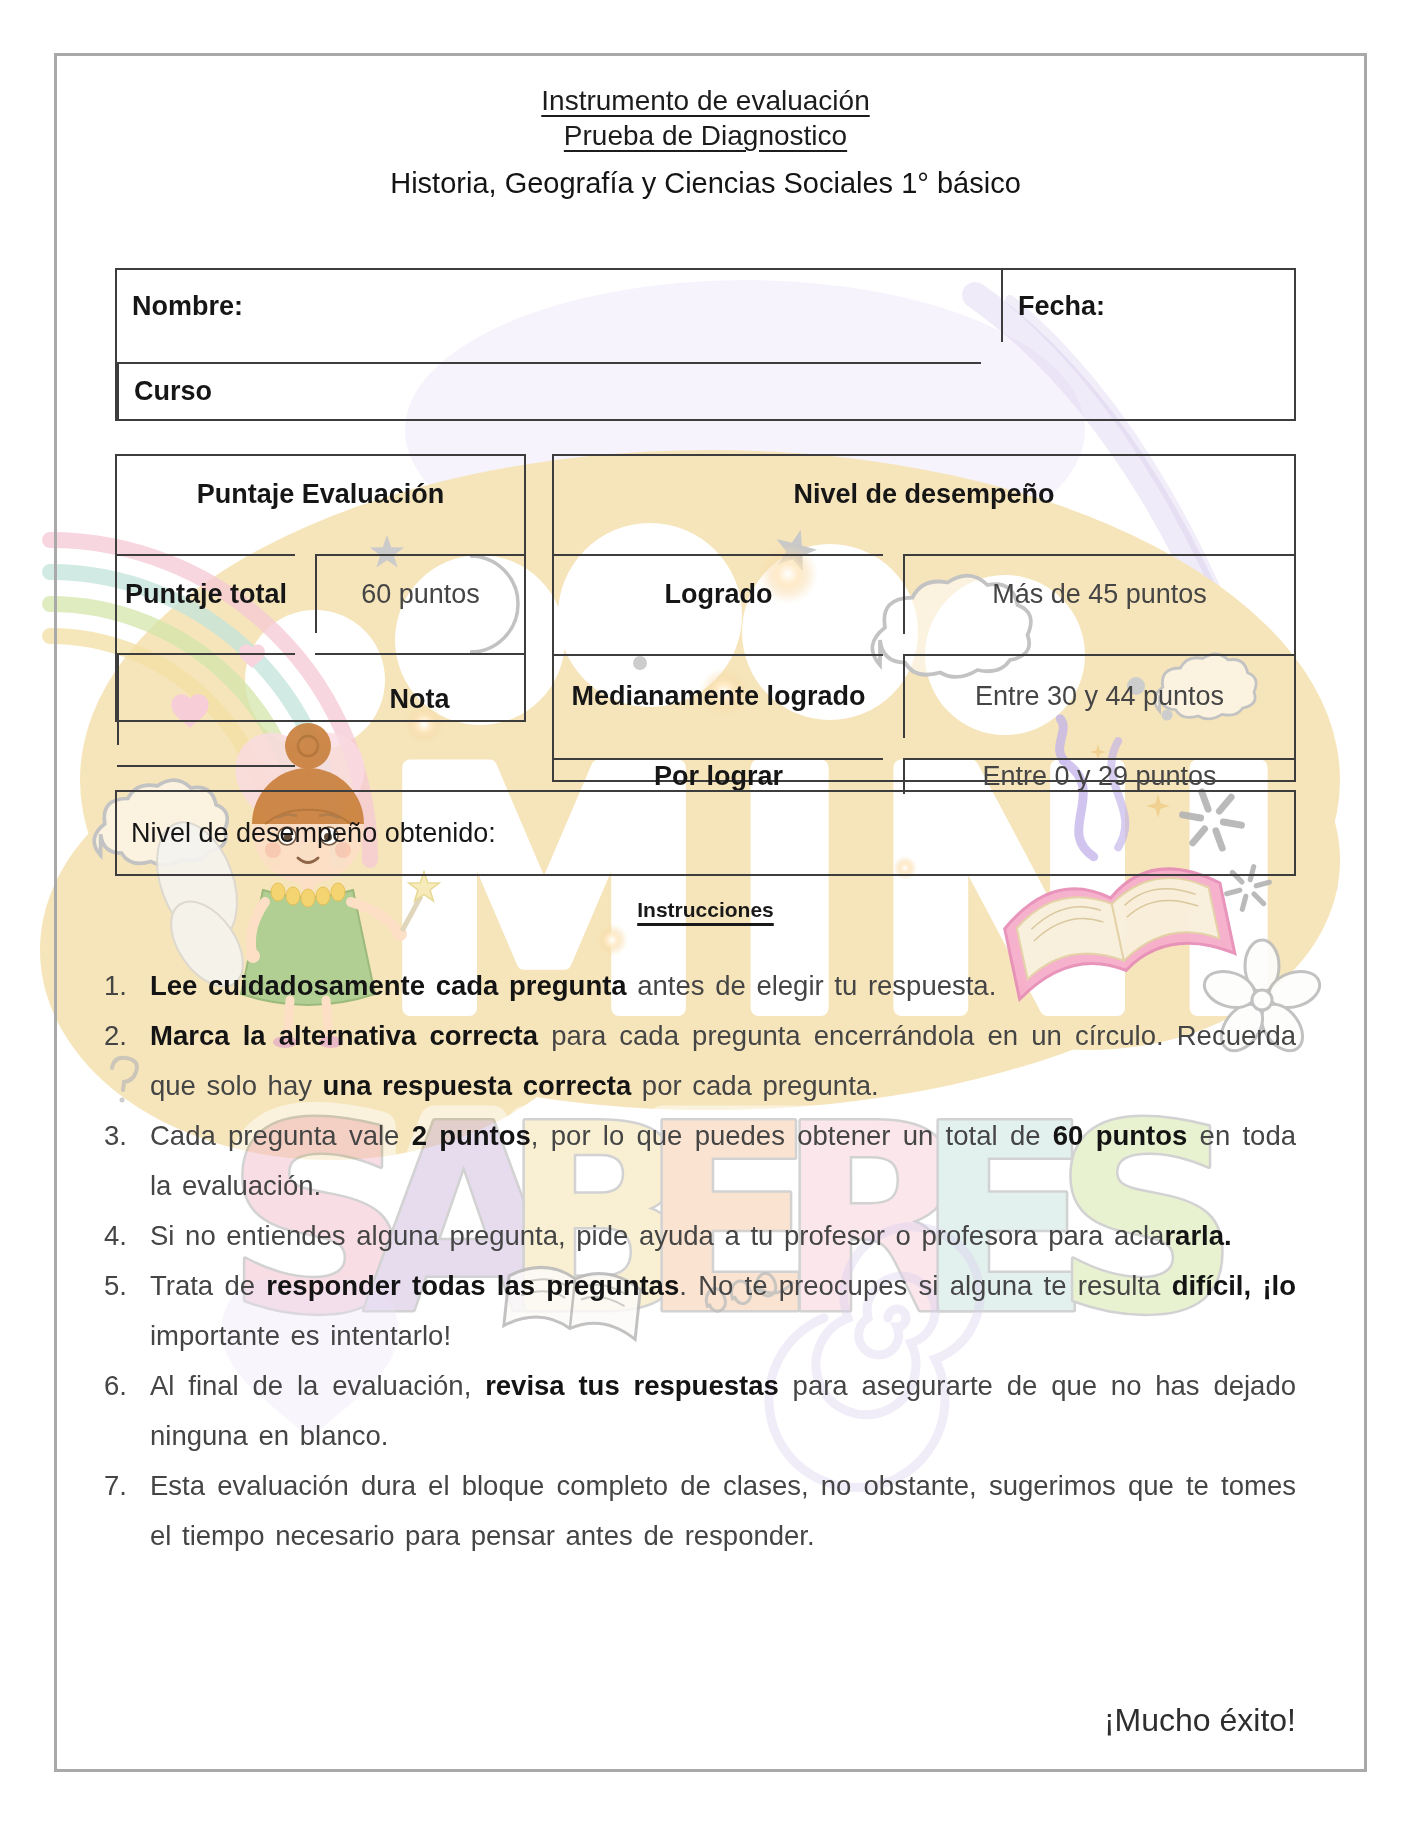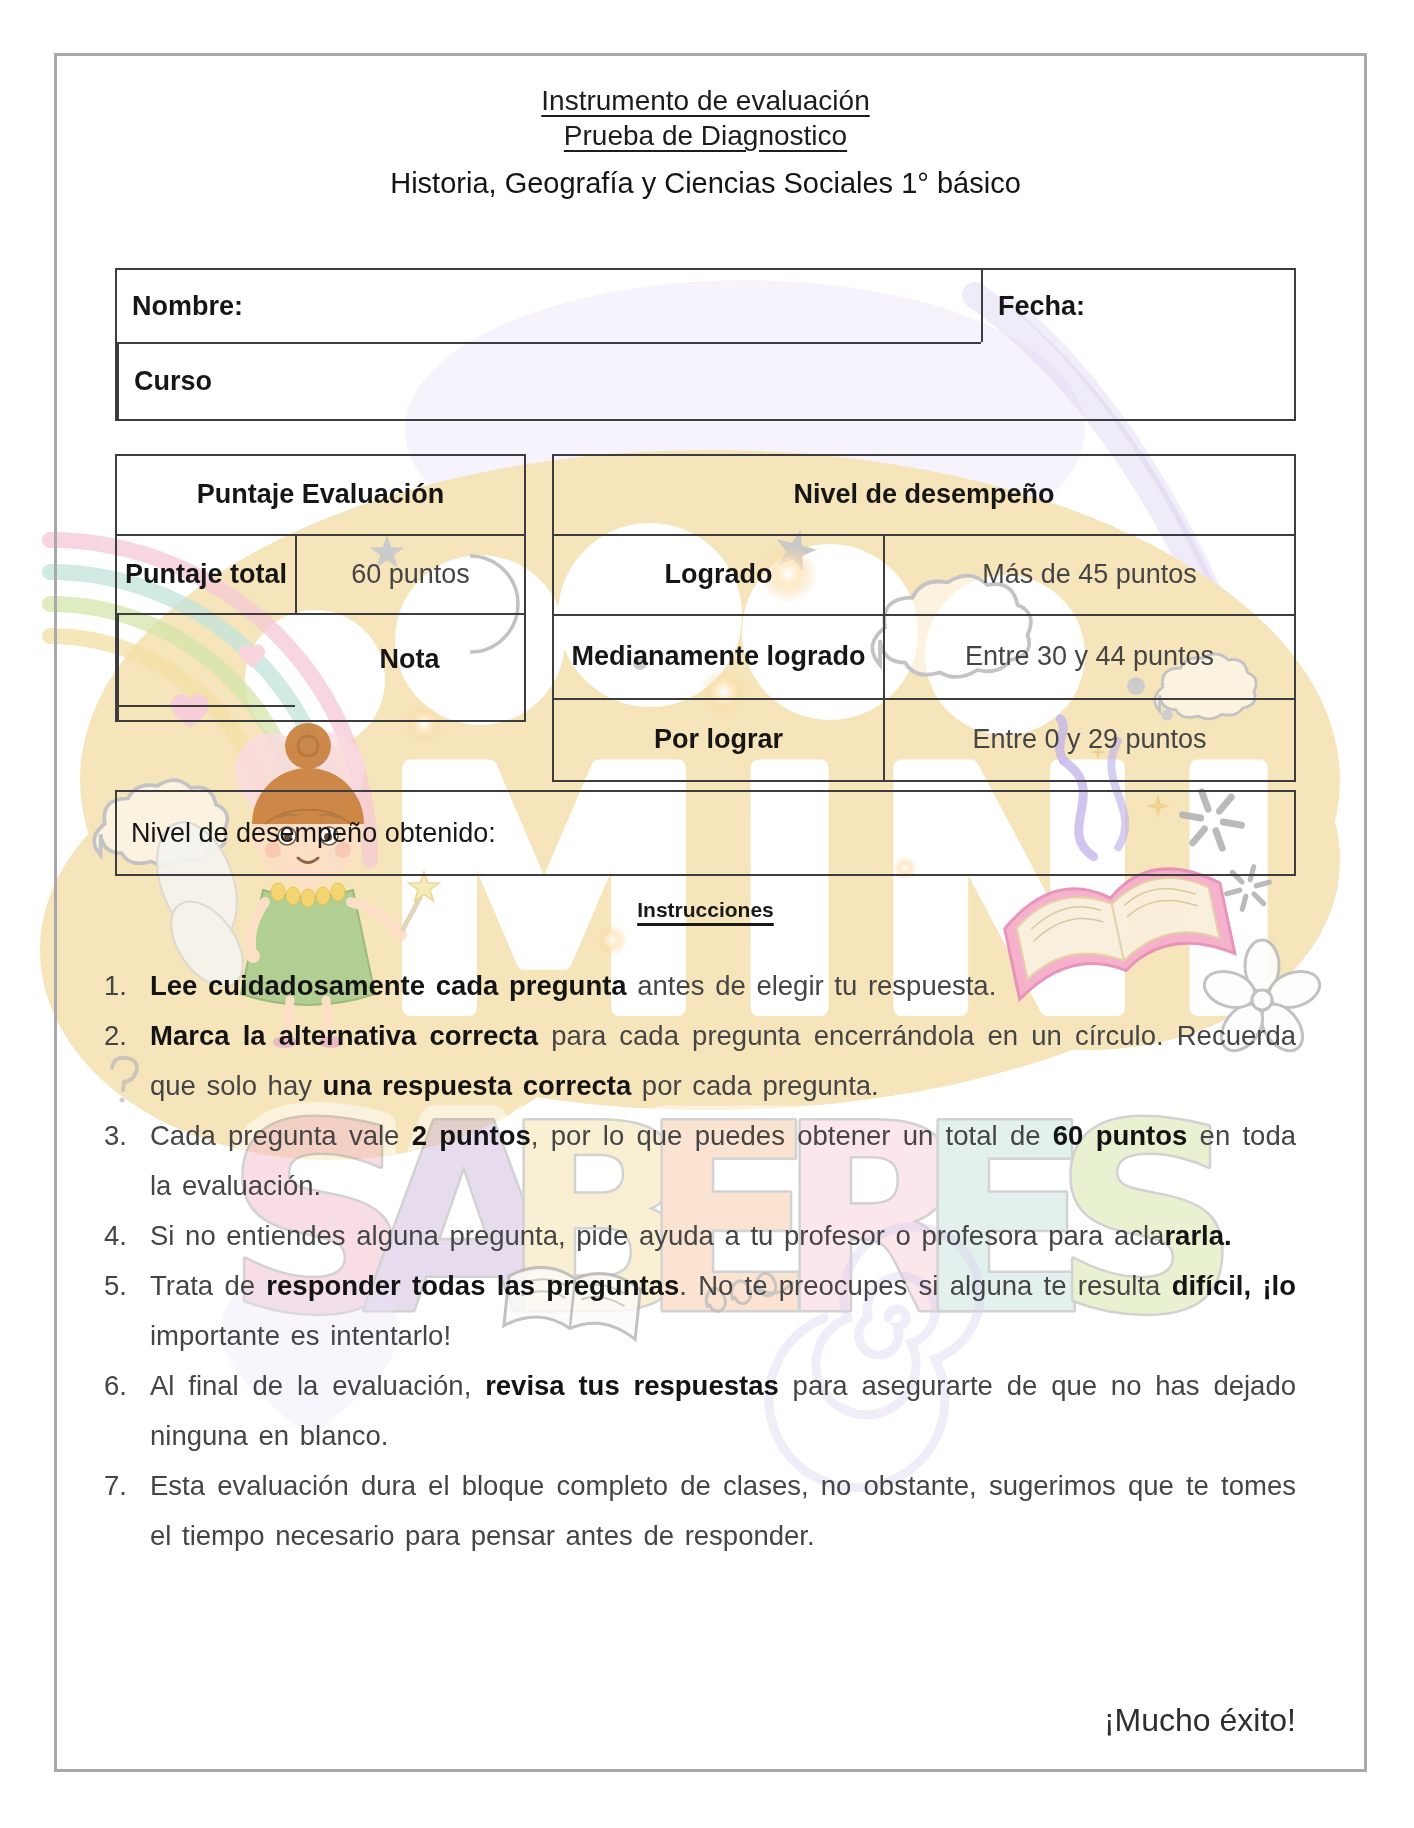--- a/index.html
+++ b/index.html
@@ -22,21 +22,21 @@
   }
   .title-line{
     position:absolute;left:115px;width:1181px;text-align:center;
     font-size:28px;color:#1c1c1c;line-height:34px;
     text-decoration:underline;text-decoration-thickness:2px;text-underline-offset:5px;
   }
   .subject{
     position:absolute;left:115px;width:1181px;text-align:center;
     font-size:29px;font-weight:normal;color:#141414;
   }
-  .tbl{position:absolute;display:grid;border:2px solid var(--table-border);box-sizing:border-box;background:transparent;}
+  .tbl{position:absolute;display:grid;border:2px solid var(--table-border);box-sizing:border-box;background:transparent;gap:20px;}
   .cell{
     display:flex;align-items:center;box-sizing:border-box;
     border-left:2px solid var(--table-border);border-top:2px solid var(--table-border);
     font-size:27px;color:var(--text-regular);
   }
   .cell.first-col{border-left:none;}
   .cell.first-row{border-top:none;}
   .cell.label{font-weight:bold;color:var(--text-bold);}
   .cell.pad{padding:0 15px;}
   .cell.center{justify-content:center;text-align:center;line-height:1.25;}

